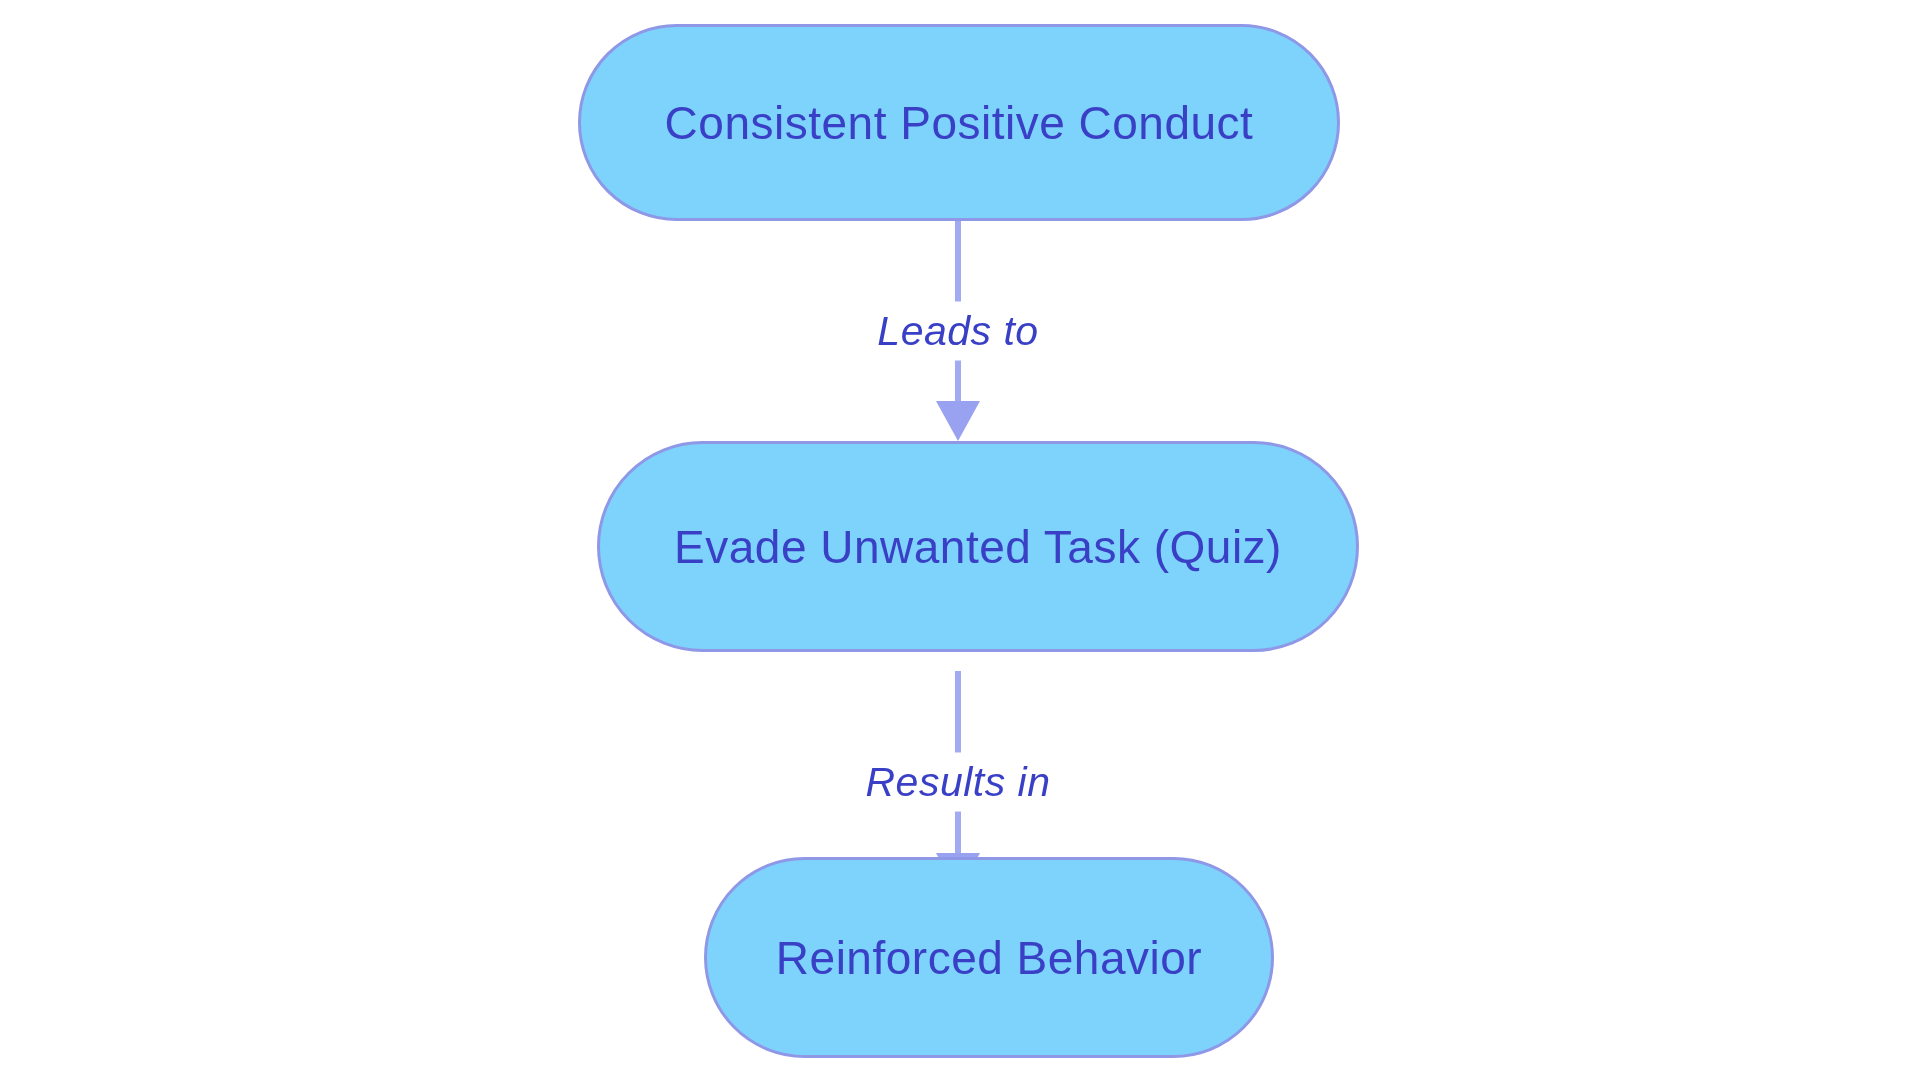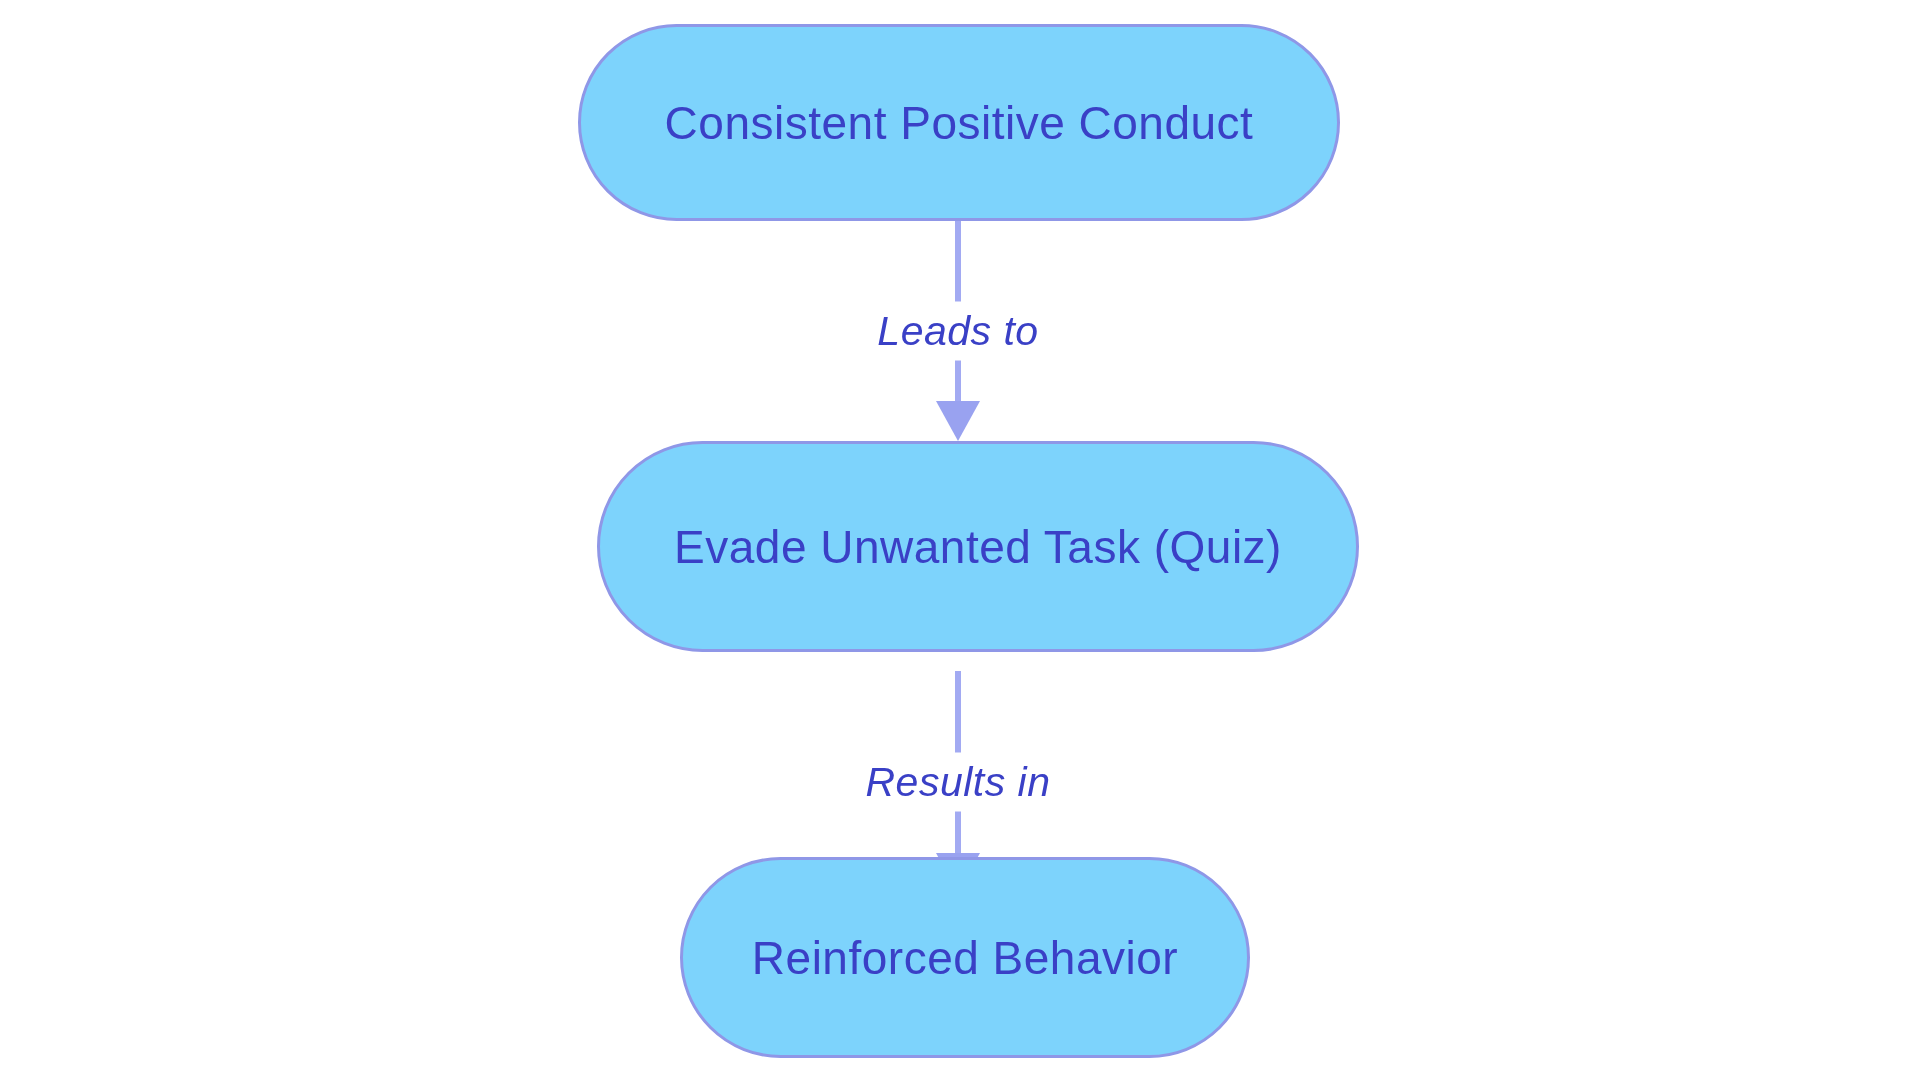--- a/index.html
+++ b/index.html
@@ -24,21 +24,21 @@
     display: flex;
     align-items: center;
     justify-content: center;
     color: #3a40c6;
     font-size: 46px;
     letter-spacing: 0.5px;
     text-align: center;
   }
   .node-1 { left: 578px; top: 24px;  width: 762px; height: 197px; }
   .node-2 { left: 597px; top: 441px; width: 762px; height: 211px; }
-  .node-3 { left: 680px; top: 857px; width: 570px; height: 201px; }
+  .node-3 { left: 704px; top: 857px; width: 570px; height: 201px; }
 
   .edge {
     position: absolute;
     width: 120px;
     transform: translateX(-50%);
   }
   .edge-1 { left: 958px; top: 221px; height: 220px; }
   .edge-2 { left: 958px; top: 635px; height: 222px; margin-top: 36px; }
 
   .edge-line {

